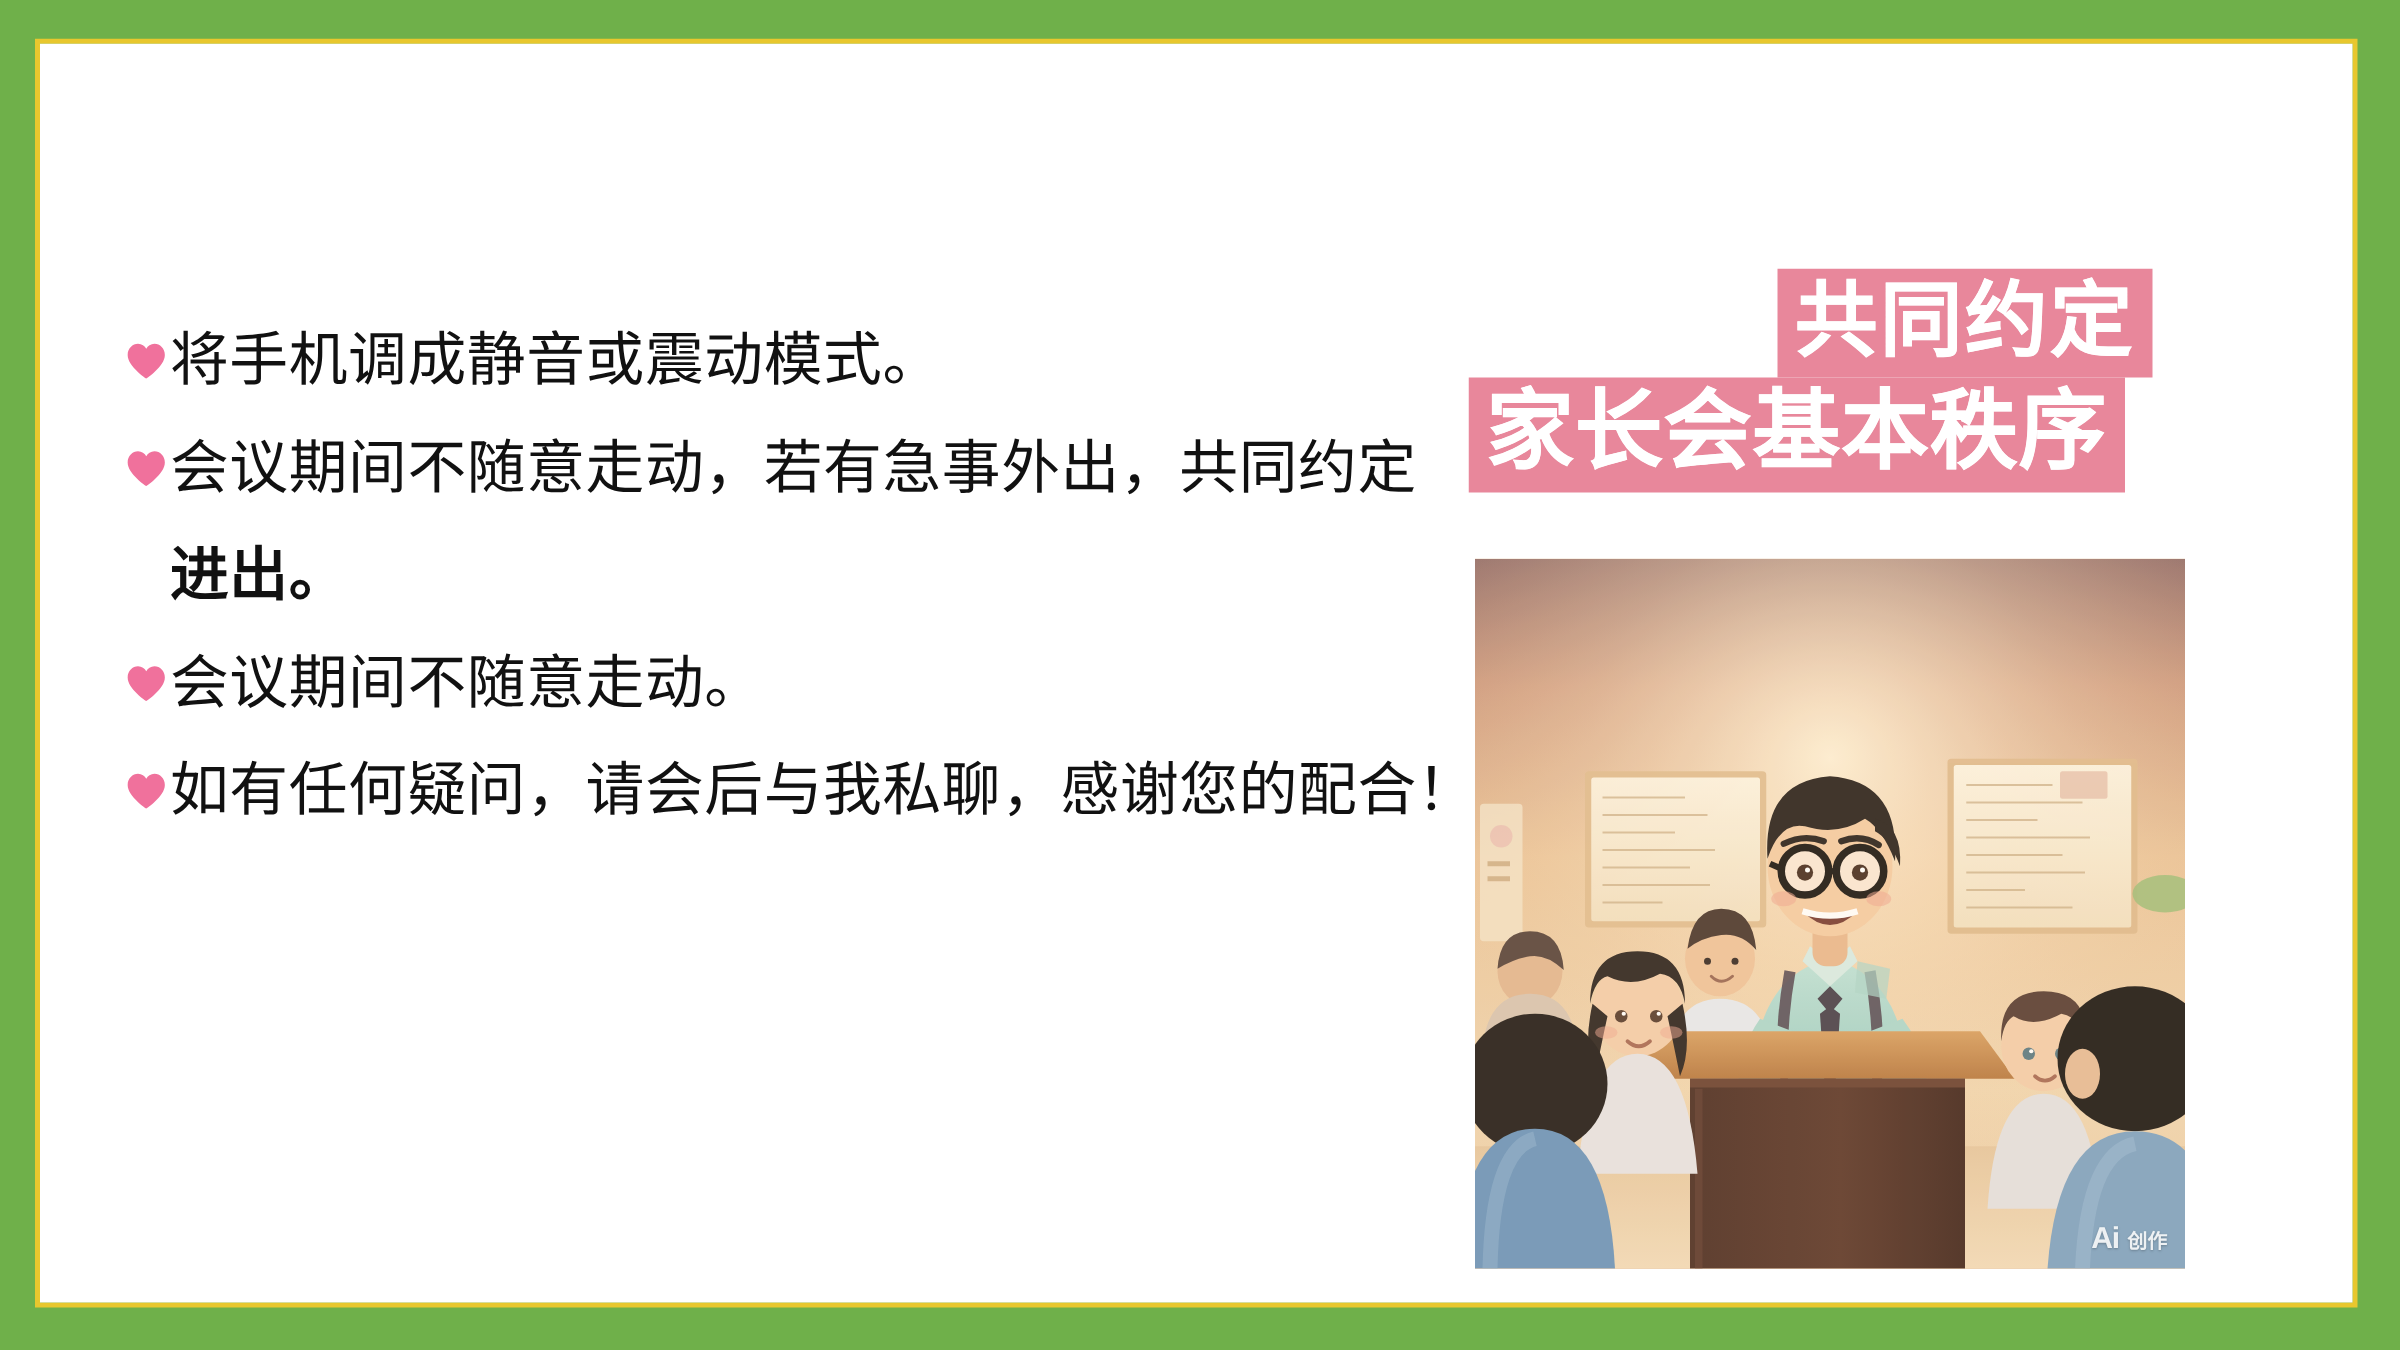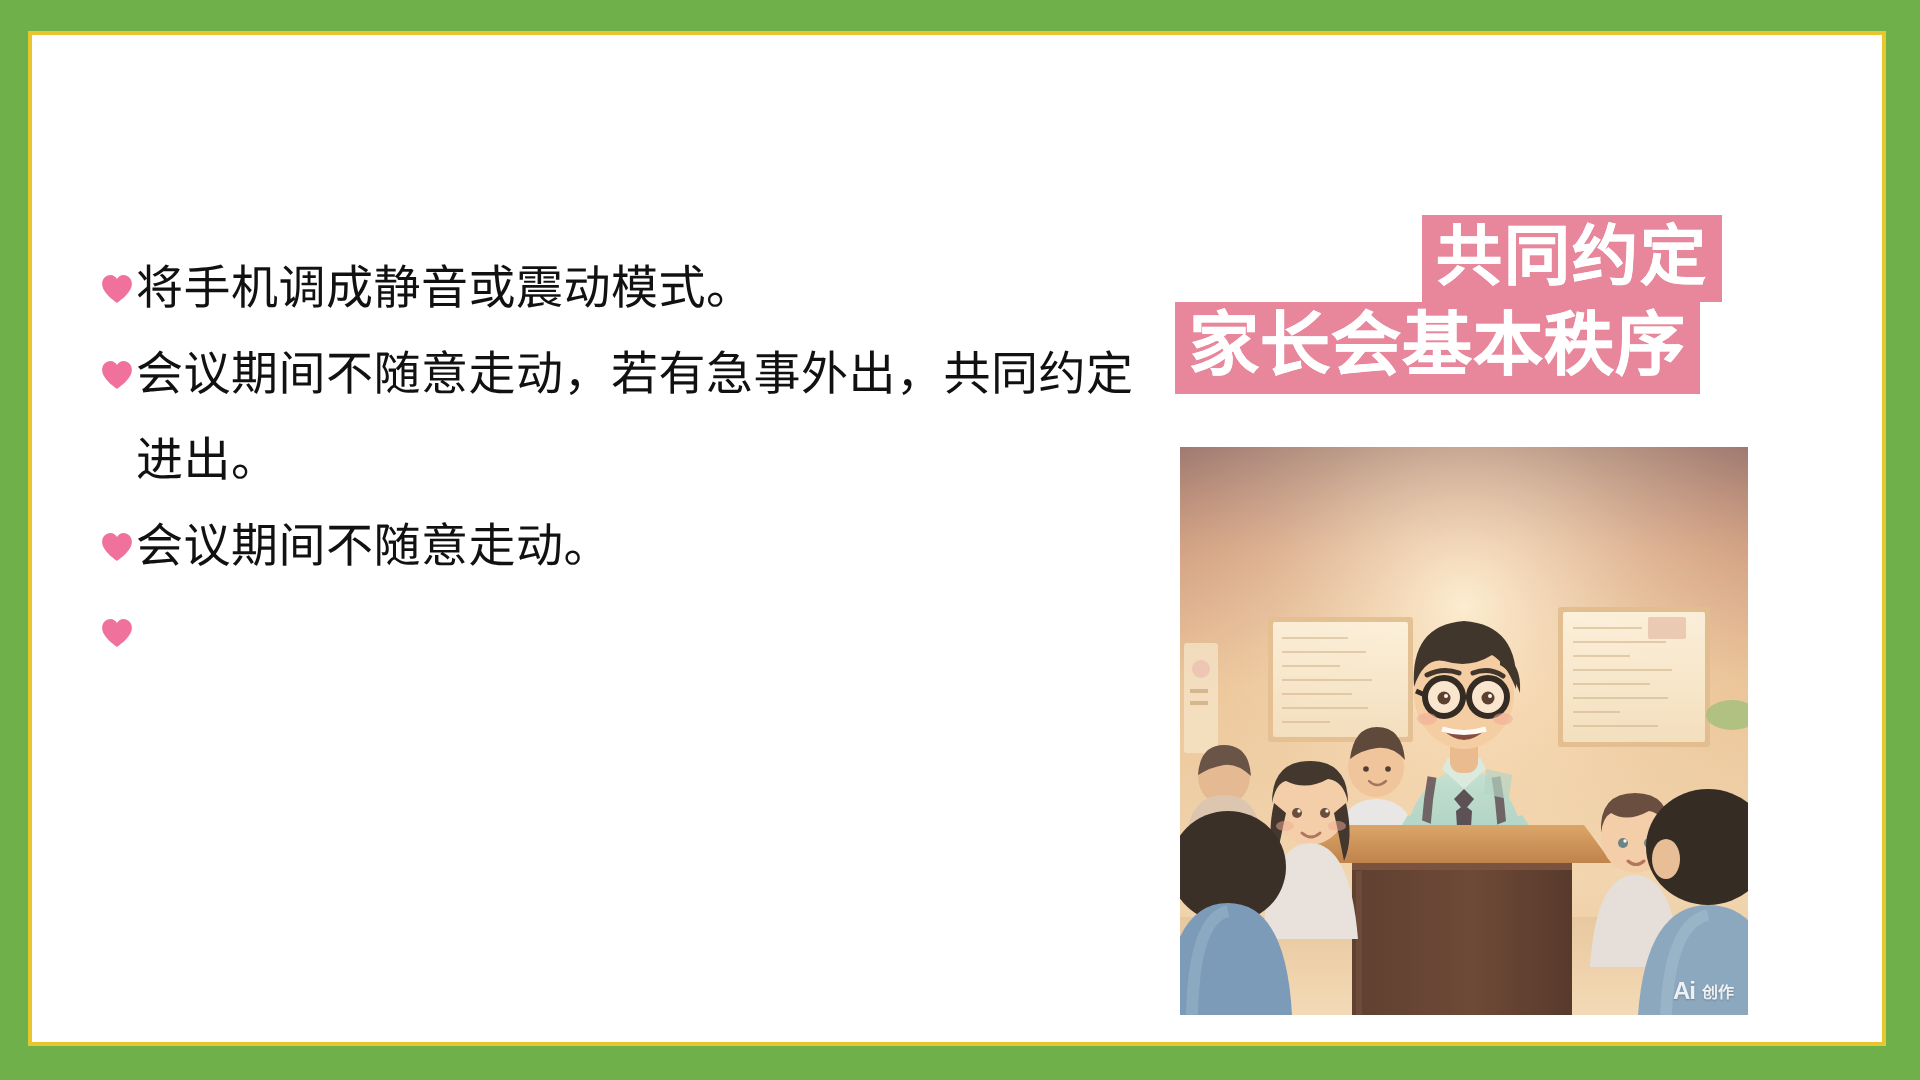--- a/index.html
+++ b/index.html
@@ -58,20 +58,21 @@
   .text-line {
     display: block;
     font-size: 47px;
     line-height: 86px;
     color: #111111;
     white-space: nowrap;
     letter-spacing: 0.5px;
   }
   .text-line.indent {
     padding-left: 36px;
+    font-weight: bold;
   }
 
   .heart {
     display: inline-block;
     width: 34px;
     height: 34px;
     position: relative;
     vertical-align: -2px;
     margin-right: 2px;
   }
@@ -177,21 +178,21 @@
             <path d="M16 29 C16 29 2 19.8 2 11.2 C2 6.3 5.7 2.8 9.8 2.8 C12.6 2.8 14.9 4.4 16 6.6 C17.1 4.4 19.4 2.8 22.2 2.8 C26.3 2.8 30 6.3 30 11.2 C30 19.8 16 29 16 29 Z" fill="#F0719C"></path>
           </svg>
         </span><span class="line-text">会议期间不随意走动。</span>
       </div>
 
       <div class="text-line">
         <span class="heart">
           <svg viewBox="0 0 32 32" xmlns="http://www.w3.org/2000/svg" aria-hidden="true">
             <path d="M16 29 C16 29 2 19.8 2 11.2 C2 6.3 5.7 2.8 9.8 2.8 C12.6 2.8 14.9 4.4 16 6.6 C17.1 4.4 19.4 2.8 22.2 2.8 C26.3 2.8 30 6.3 30 11.2 C30 19.8 16 29 16 29 Z" fill="#F0719C"></path>
           </svg>
-        </span>
+        </span><span class="line-text">如有任何疑问，请会后与我私聊，感谢您的配合！</span>
       </div>
 
     </div>
 
     <div id="title-block">
       <div class="title-row row1">
         <span class="title-chip">共同约定</span>
       </div>
       <div class="title-row row2">
         <span class="title-chip">家长会基本秩序</span>

